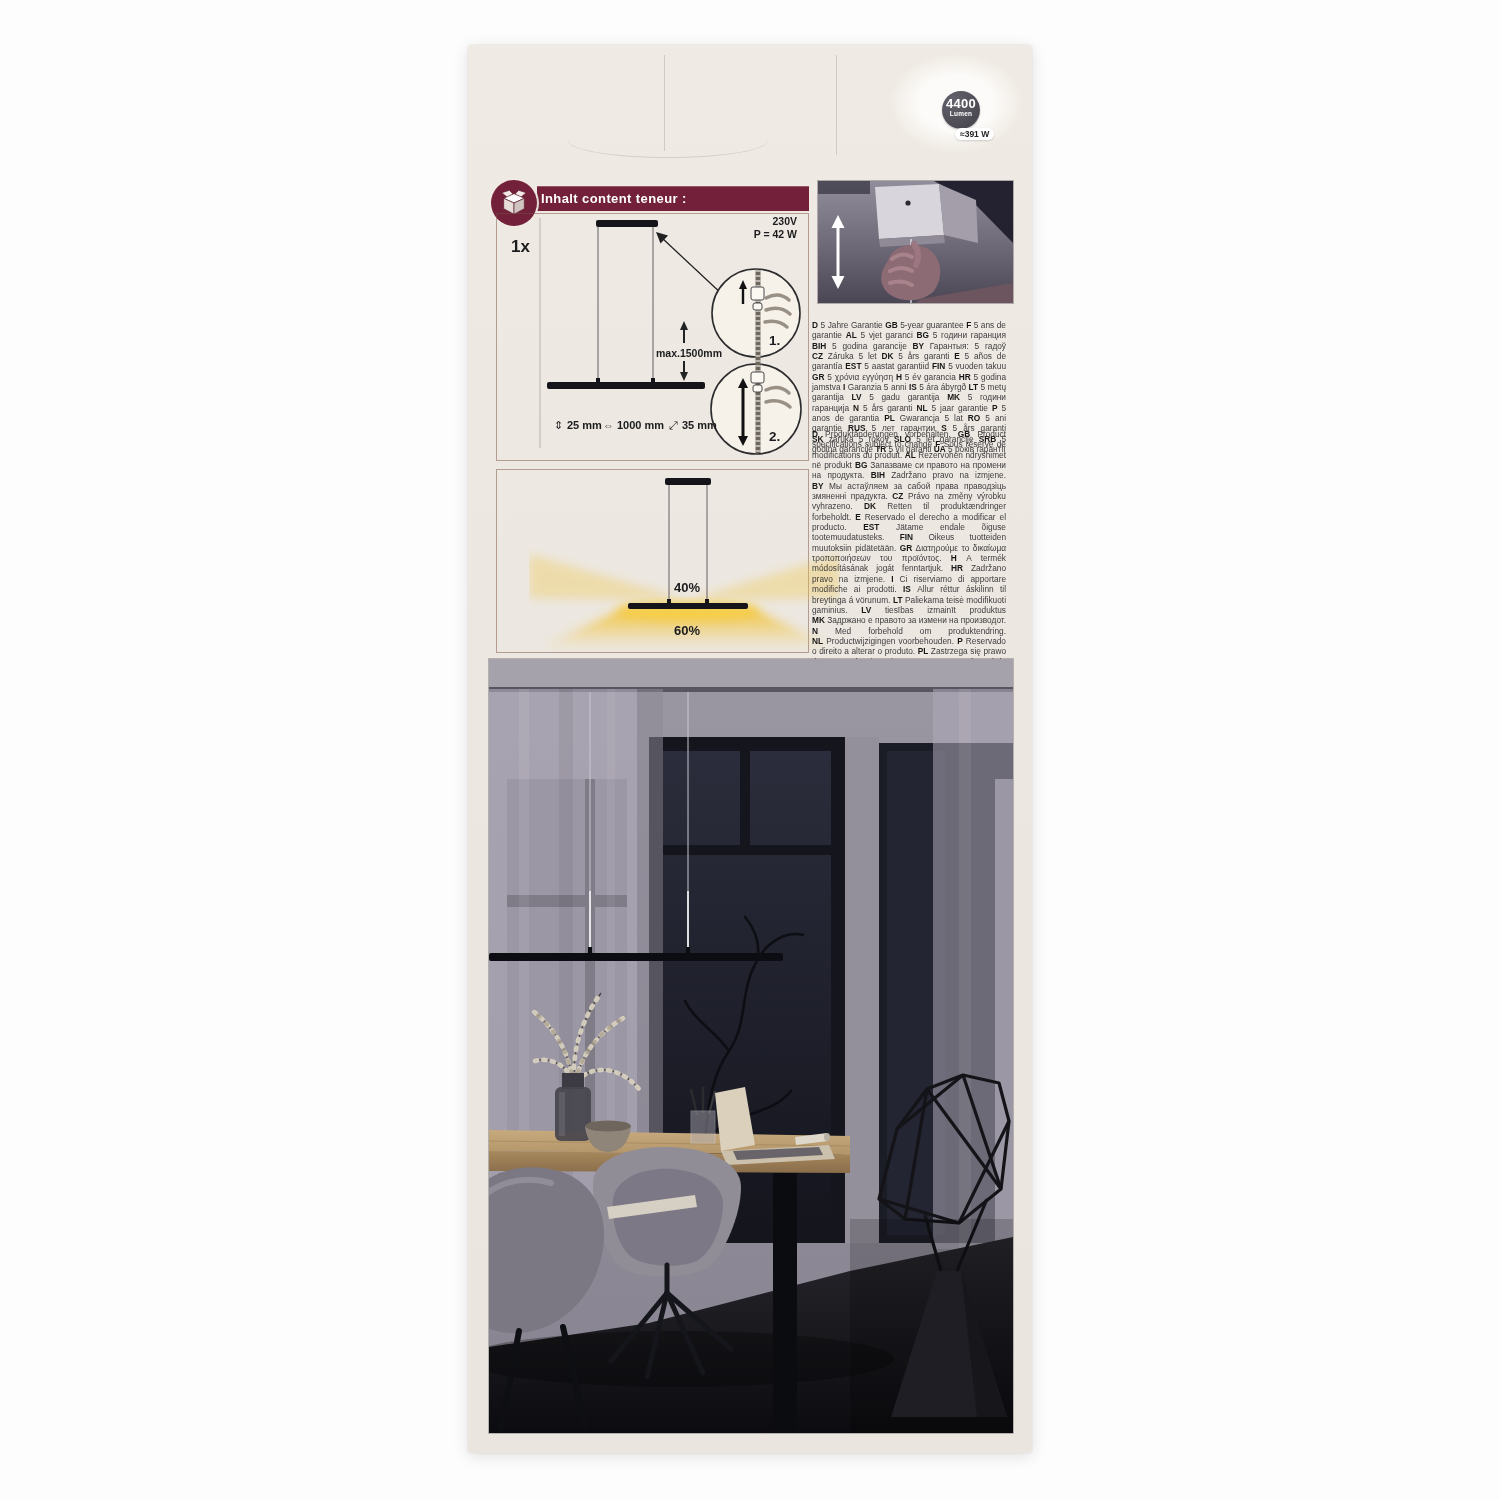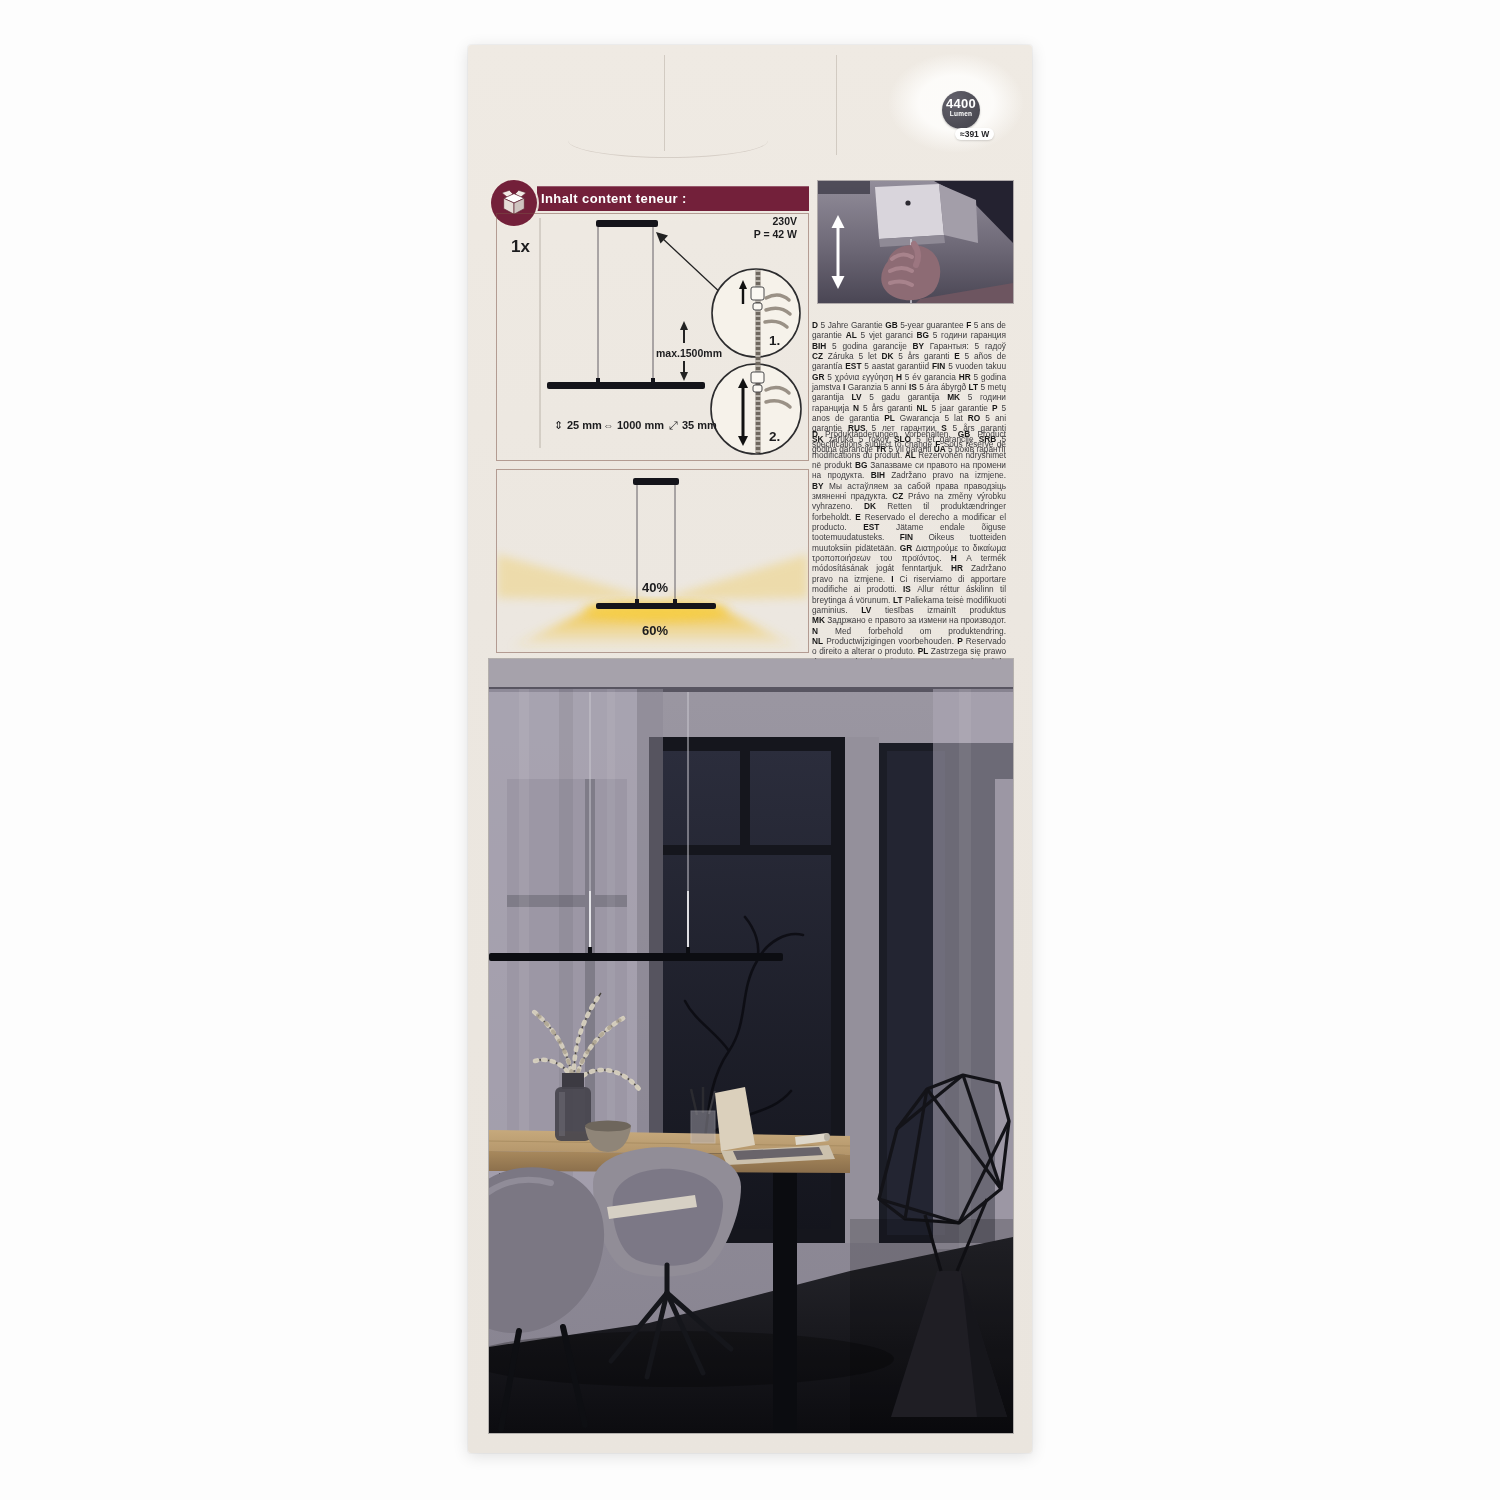--- a/index.html
+++ b/index.html
@@ -26,21 +26,21 @@
   
   .hdr-bar{position:absolute;left:69px;top:141px;width:272px;height:25px;background:#73203a;
            color:#fff;font-size:13px;font-weight:bold;line-height:25px;padding-left:4px;
            box-sizing:border-box;letter-spacing:.4px;box-shadow:inset 0 1px 0 rgba(255,255,255,.25);}
   .icon-circle{position:absolute;left:23px;top:135px;width:46px;height:46px;border-radius:50%;
                background:#73203a;display:flex;align-items:center;justify-content:center;
                box-shadow:0 0 0 2px rgba(240,234,226,.9);}
   
   .dbox{position:absolute;border:1px solid rgba(122,80,68,.5);box-sizing:border-box;}
   .box1{left:28px;top:168px;width:313px;height:248px;}
-  .box2{left:28px;top:424px;width:313px;height:184px;}
+  .box2{left:28px;top:424px;width:313px;height:184px;padding-left:32px;}
   .photo-hand{position:absolute;left:350px;top:136px;width:195px;height:122px;overflow:hidden;
               box-shadow:0 0 0 1px rgba(60,55,65,.35);}
   .smalltext{position:absolute;font-size:8.3px;line-height:10.35px;text-align:justify;
              color:#3d3c3f;margin:12px;width:194px;left:332px;}
   .smalltext b{color:#171717;}
   .guarantee{top:263px;}
   .modifications{top:372px;}
   .photo-room{position:absolute;left:21px;top:614px;width:524px;height:774px;overflow:hidden;
               box-shadow:0 0 0 1px rgba(50,50,55,.3);}
   svg text{font-family:"Liberation Sans","DejaVu Sans",sans-serif;fill:#1c1c1e;}

